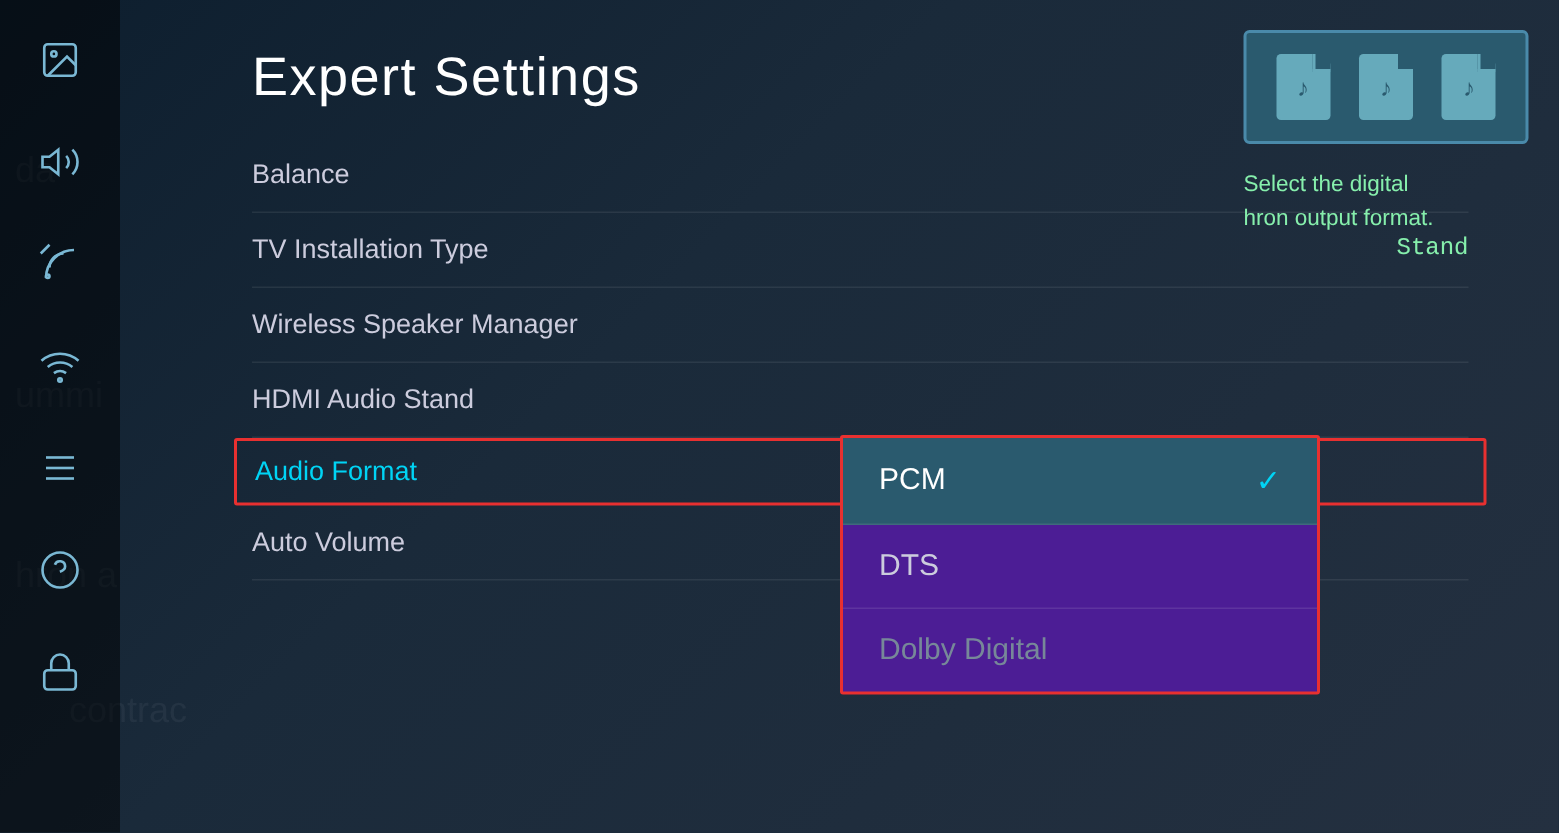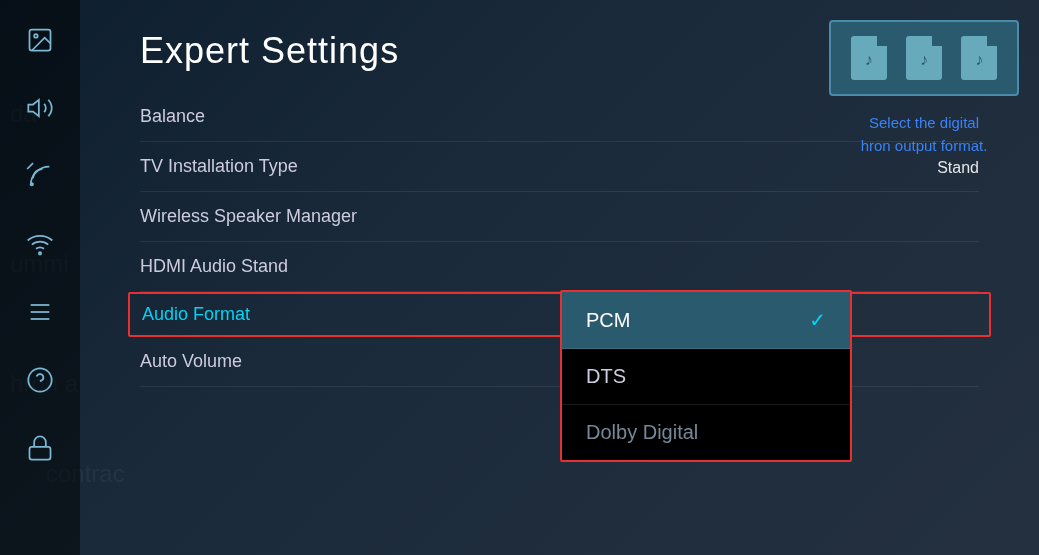--- a/index.html
+++ b/index.html
@@ -51,20 +51,21 @@
     }
 
     
     .main-content {
       position: absolute;
       left: 80px;
       top: 0;
       right: 0;
       bottom: 0;
       z-index: 1;
+      padding-left: 28px;
     }
 
     
     .page-title {
       font-size: 36px;
       font-weight: 300;
       color: #fff;
       padding: 30px 60px 20px 60px;
       letter-spacing: 1px;
     }
@@ -73,50 +74,51 @@
     .menu-list {
       padding: 0 60px;
       display: flex;
       flex-direction: column;
       gap: 0;
     }
 
     .menu-item {
       display: flex;
       justify-content: space-between;
-      align-items: flex-end;
+      align-items: flex-start;
       padding: 14px 0;
       border-bottom: 1px solid rgba(255,255,255,0.08);
       font-size: 18px;
       color: #ccd;
       cursor: pointer;
       position: relative;
     }
 
     .menu-item.active-item {
       color: #00d4f5;
       border: 2px solid #e83030;
       padding: 10px 12px;
       margin-left: -12px;
       margin-right: -12px;
       border-radius: 2px;
     }
 
     .menu-item .item-value {
-      color: #e5e5e5;
+      color: #86efac;
       font-size: 16px;
+      font-family: Liberation Mono, monospace;
     }
 
     
     .dropdown-popup {
       position: absolute;
       left: 480px;
       top: 290px;
-      width: 292px;
-      background: #000000;
+      width: 320px;
+      background: #4c1d95;
       border: 2px solid #e83030;
       border-radius: 2px;
       z-index: 10;
       overflow: hidden;
     }
 
     .dropdown-item {
       display: flex;
       justify-content: space-between;
       align-items: center;
@@ -190,23 +192,22 @@
     }
 
     .file-icon .music-note {
       font-size: 16px;
       color: #2a5a6e;
       margin-top: 4px;
     }
 
     .info-text {
       font-size: 15px;
-      color: #3b82f6;
+      color: #86efac;
       line-height: 1.5;
-      text-align: center;
     }
 
     
     .bg-text {
       position: absolute;
       color: rgba(255,255,255,0.05);
       font-size: 24px;
       pointer-events: none;
       z-index: 0;
     }

